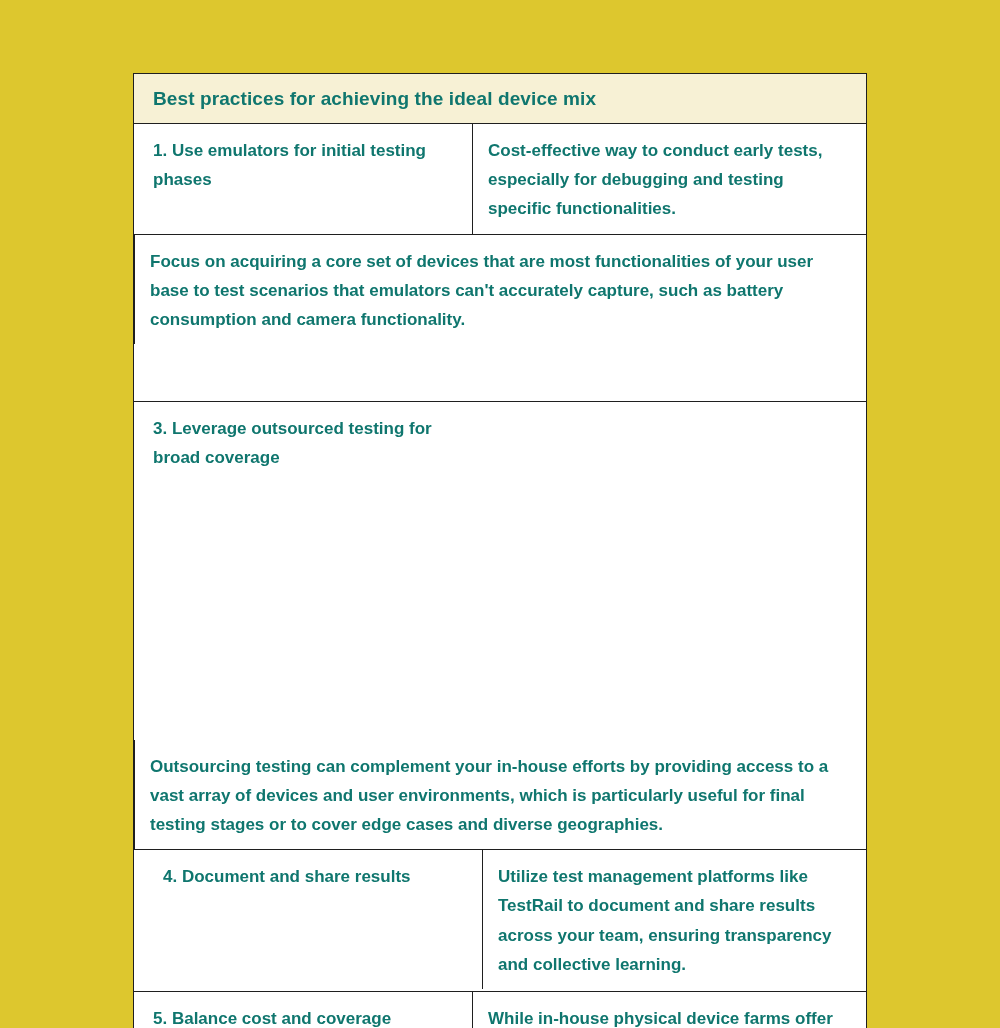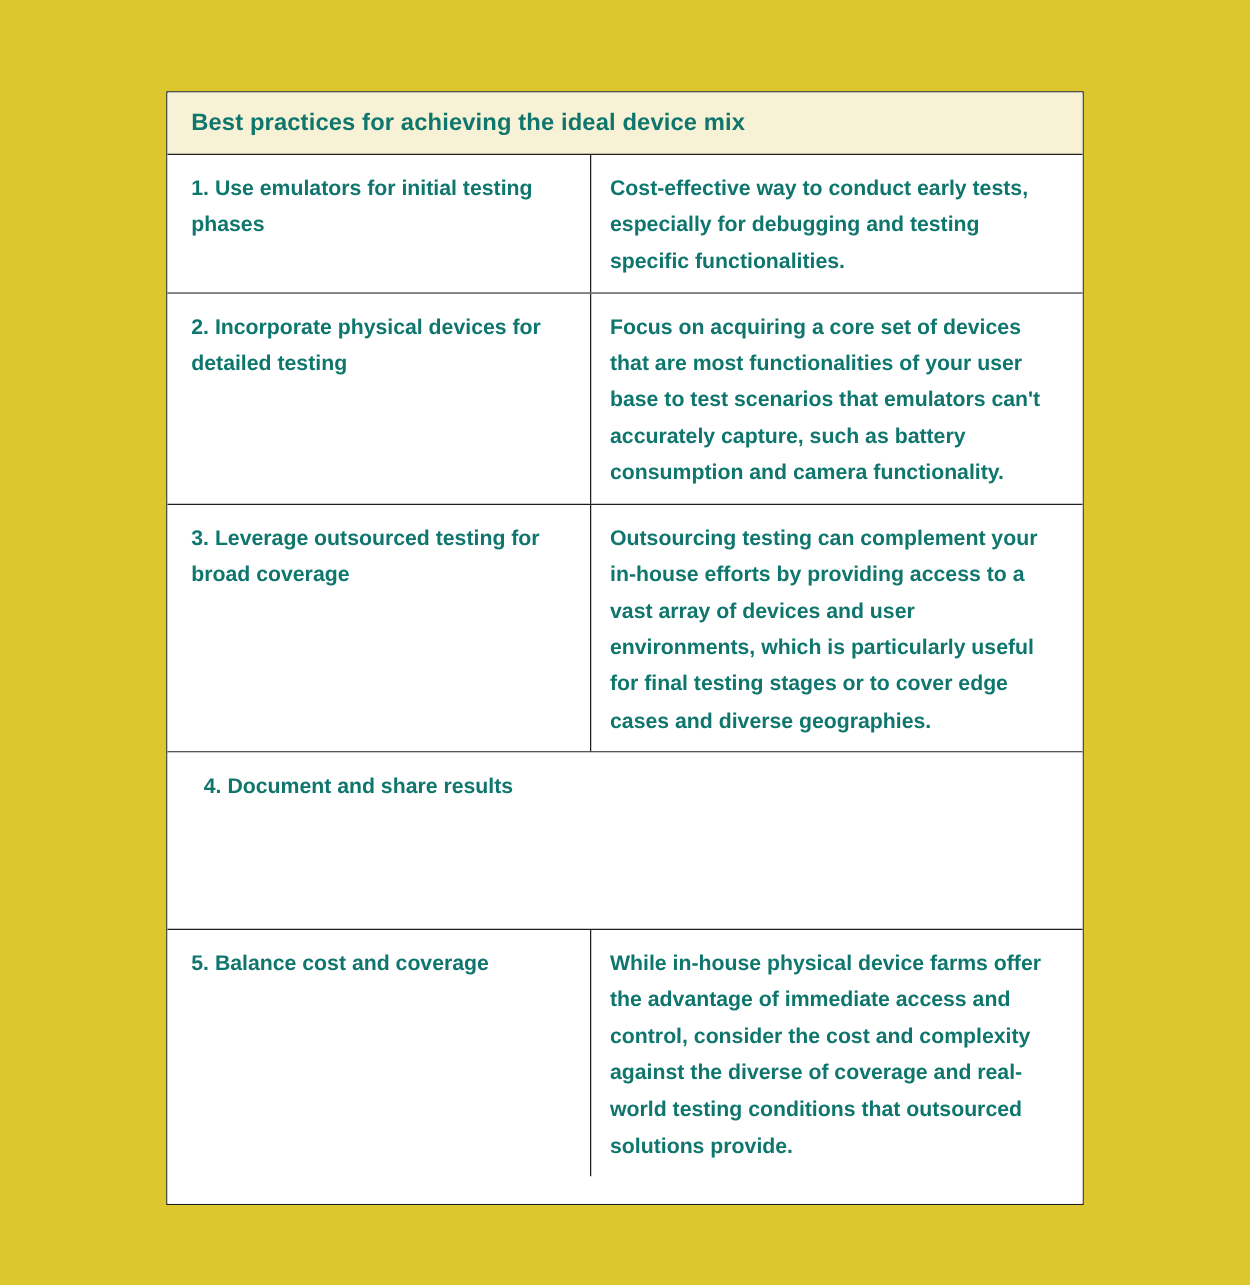--- a/index.html
+++ b/index.html
@@ -35,21 +35,21 @@
   .row {
     display: flex;
     align-items: flex-start;
     background: #ffffff;
   }
   .row:not(:last-child) {
     border-bottom: 1px solid var(--border-color, #1f1f1f);
   }
   .rows .row:nth-child(1) { min-height: 107px; }
   .rows .row:nth-child(2) { min-height: 167px; }
-  .rows .row:nth-child(3) { min-height: 192px; }
+  .rows .row:nth-child(3) { min-height: 192px; flex-direction: column; }
   .rows .row:nth-child(4) { min-height: 142px; padding-left: 10px; }
   .rows .row:nth-child(5) { min-height: 219px; }
   .cell {
     font-size: 17px;
     line-height: 29.2px;
     padding: 12px 20px 10px 19px;
   }
   .cell-practice {
     width: 338px;
     flex: 0 0 338px;
@@ -68,31 +68,31 @@
 
 <div class="practices-table">
   <div class="table-header">Best practices for achieving the ideal device mix</div>
   <div class="rows">
   <div class="row">
     <div class="cell cell-practice">1. Use emulators for initial testing phases</div>
     <div class="cell cell-description">Cost-effective way to conduct early tests, especially for debugging and testing specific functionalities.</div>
   </div>
 
   <div class="row">
-    <div class="cell cell-practice">2. Incorporate physical devices for detailed testing</div>
     <div class="cell cell-description">Focus on acquiring a core set of devices that are most functionalities of your user base to test scenarios that emulators can't accurately capture, such as battery consumption and camera functionality.</div>
   </div>
 
   <div class="row">
     <div class="cell cell-practice">3. Leverage outsourced testing for broad coverage</div>
     <div class="cell cell-description">Outsourcing testing can complement your in-house efforts by providing access to a vast array of devices and user environments, which is particularly useful for final testing stages or to cover edge cases and diverse geographies.</div>
   </div>
 
   <div class="row">
     <div class="cell cell-practice">4. Document and share results</div>
+    <div class="cell cell-description">Utilize test management platforms like TestRail to document and share results across your team, ensuring transparency and collective learning.</div>
   </div>
 
   <div class="row">
     <div class="cell cell-practice">5. Balance cost and coverage</div>
     <div class="cell cell-description">While in-house physical device farms offer the advantage of immediate access and control, consider the cost and complexity against the diverse of coverage and real-world testing conditions that outsourced solutions provide.</div>
   </div>
 </div>
 </div>
 
 </body></html>

